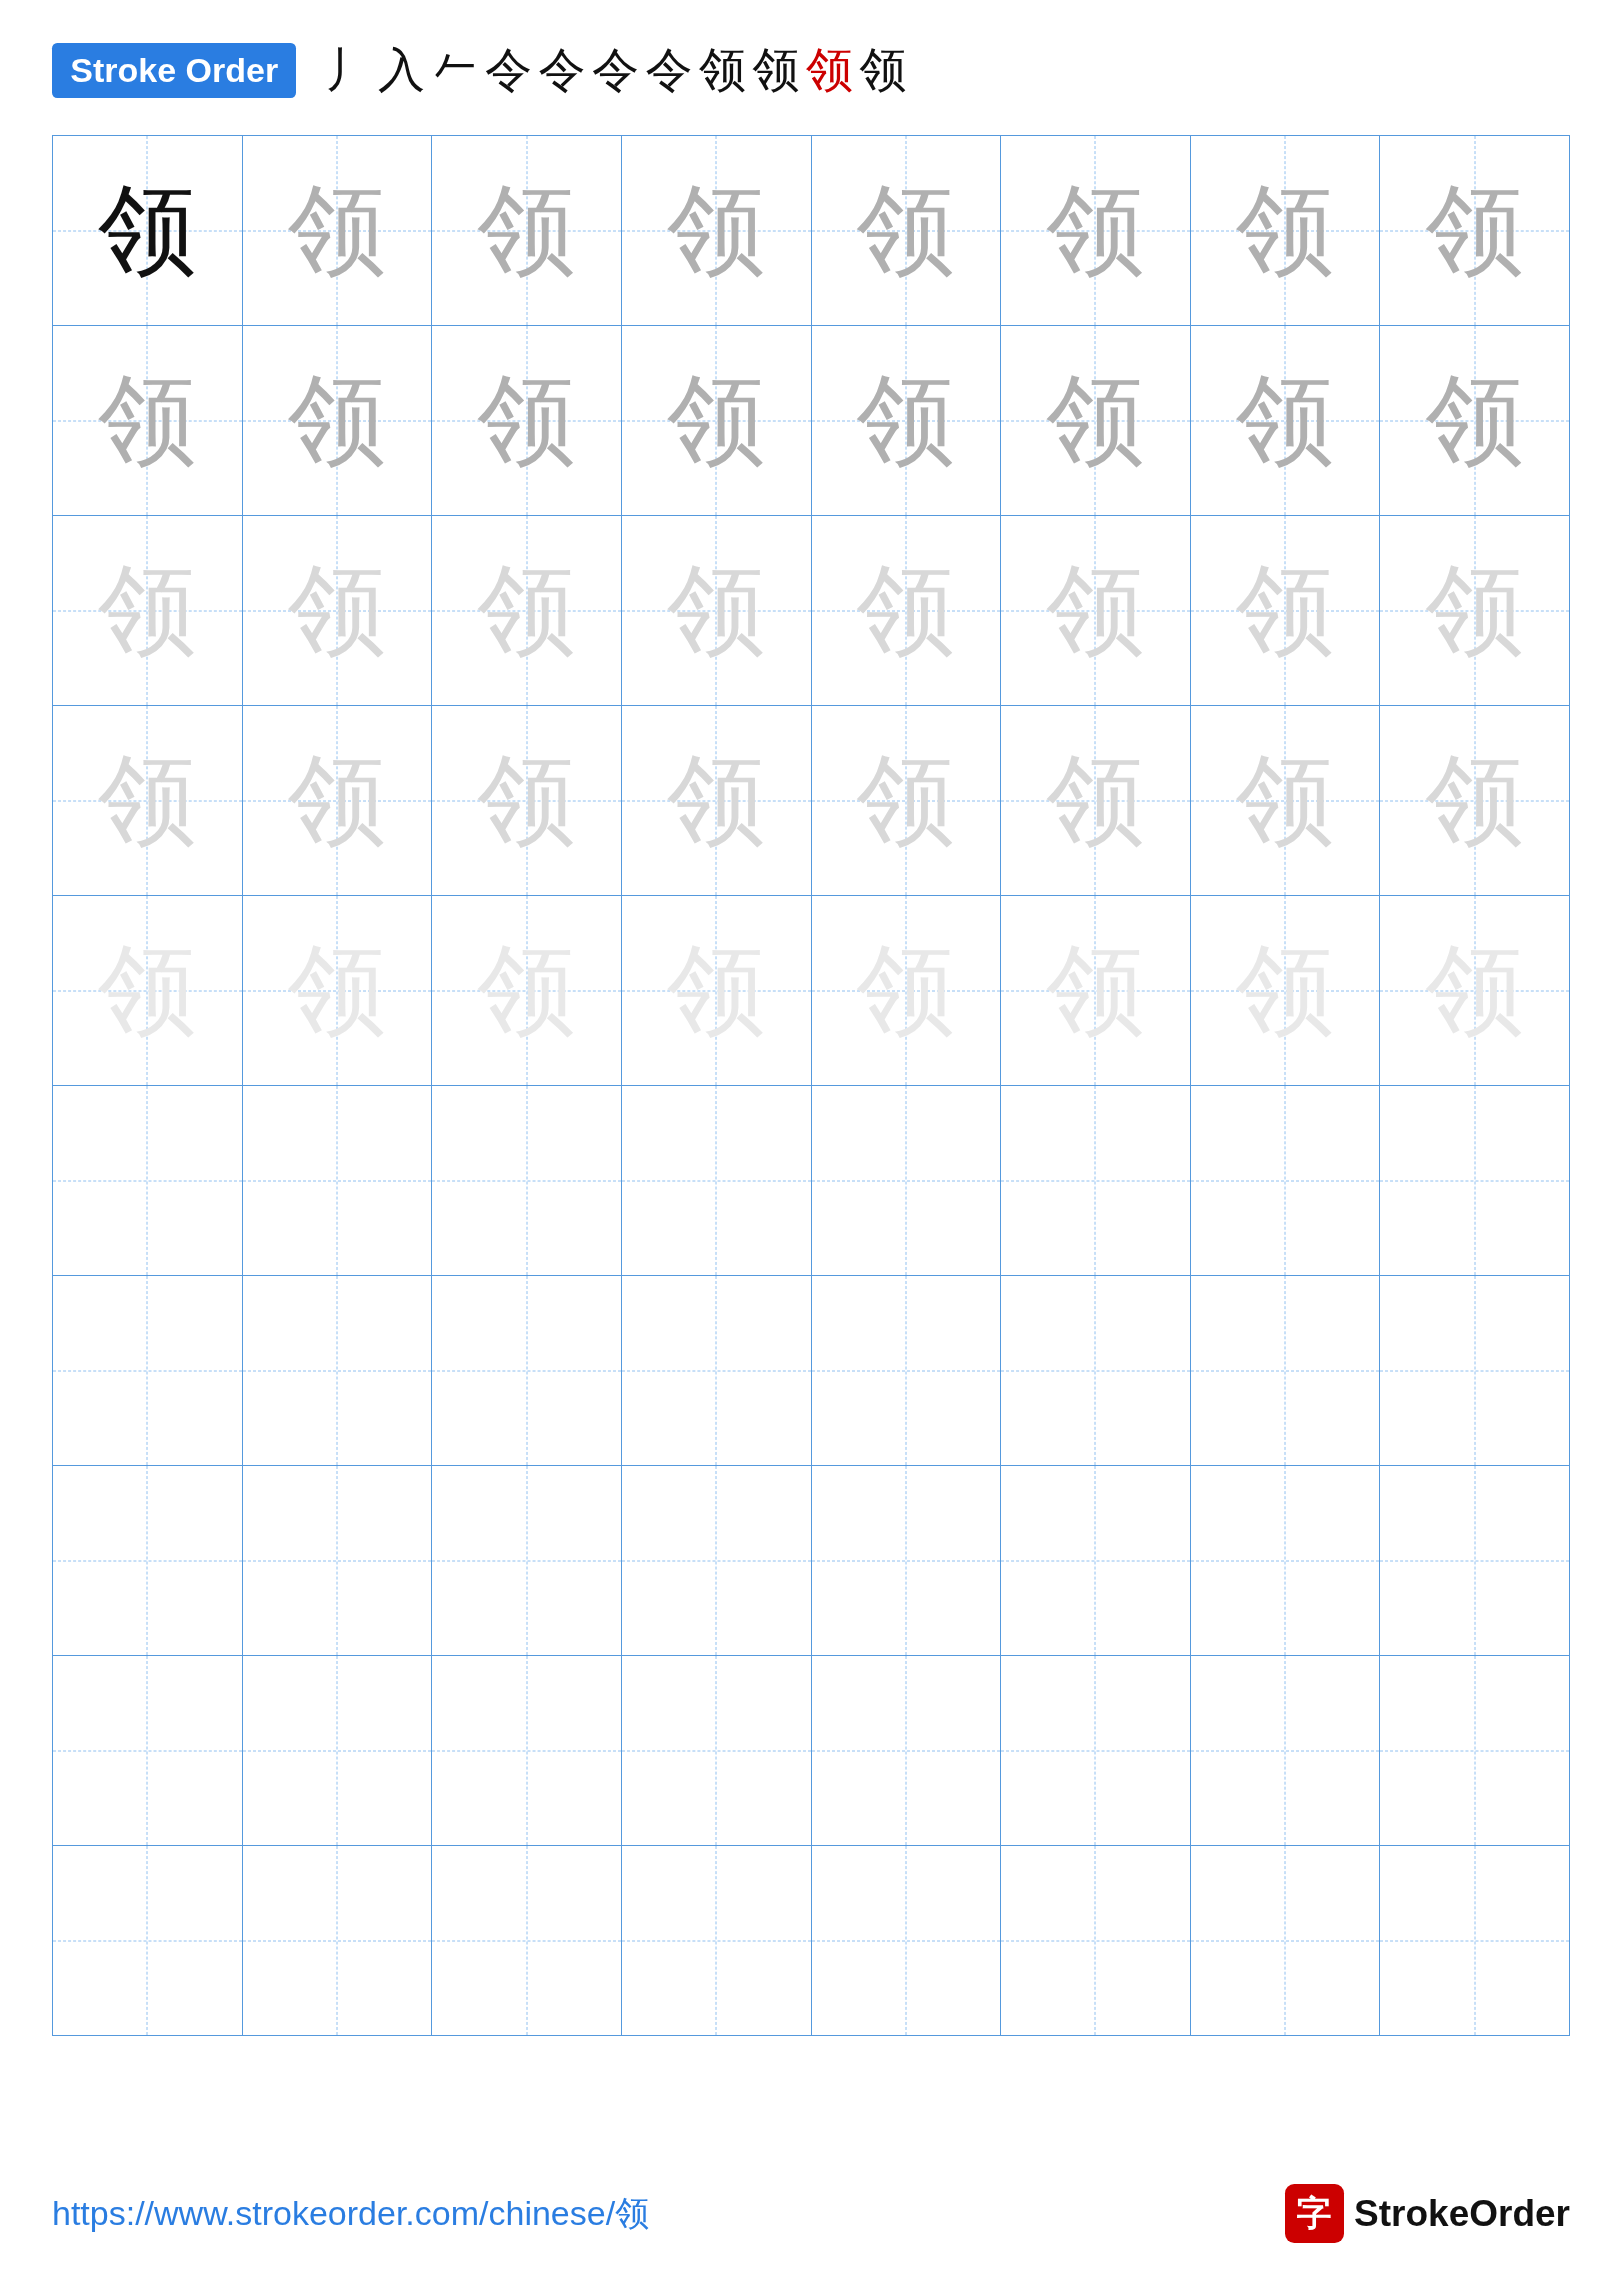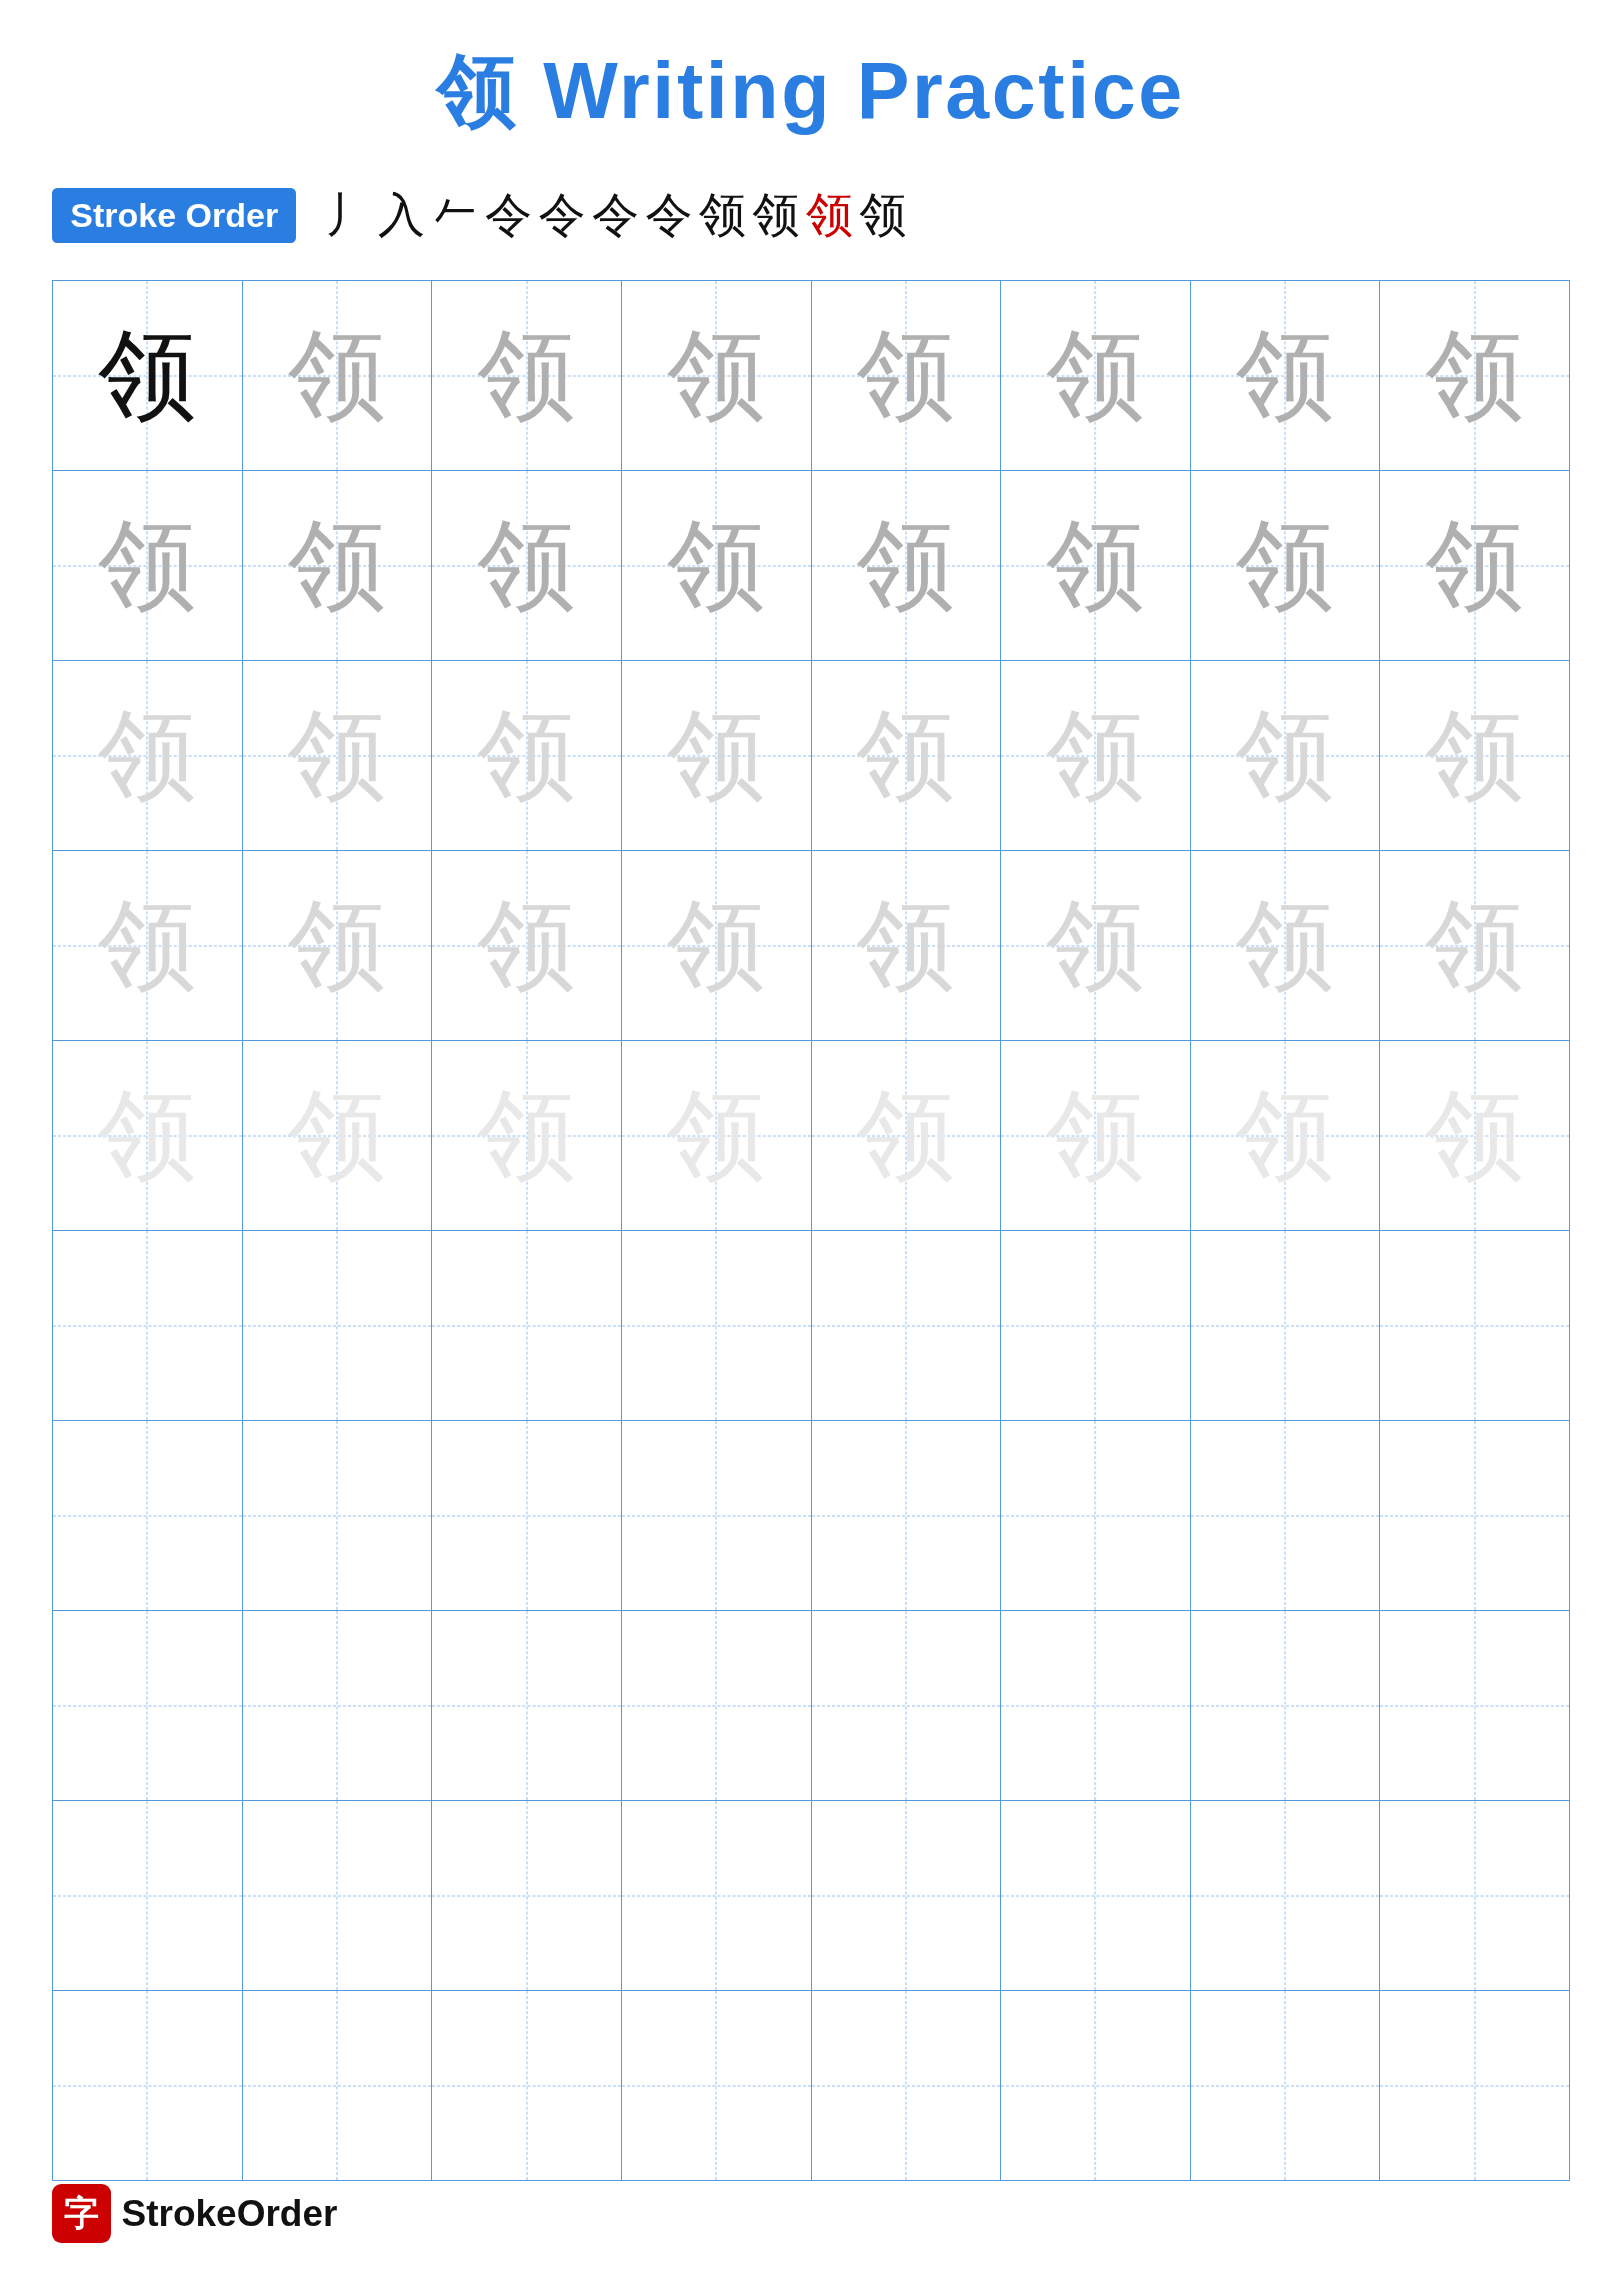--- a/index.html
+++ b/index.html
@@ -176,23 +176,20 @@
       font-weight: bold;
       color: #111;
       font-family: Arial, sans-serif;
     }
   </style>
 </head>
 <body>
 
 <div class="page">
 
-  <div class="title">
-    <span>领</span><span> Writing Practice</span>
-  </div>
 
   <div class="stroke-order-row">
     <div class="stroke-order-badge">Stroke Order</div>
     <div class="stroke-sequence">
       <span class="stroke-seq-item">丿</span>
       <span class="stroke-seq-item">入</span>
       <span class="stroke-seq-item">𠂉</span>
       <span class="stroke-seq-item">令</span>
       <span class="stroke-seq-item">令</span>
       <span class="stroke-seq-item">令</span>
@@ -513,20 +510,21 @@
             <div class="cell-inner"></div>
           </td>
         <td style="height: 190px; width: 190px;">
             <div class="cell-inner"></div>
           </td>
       </tr>
     </tbody>
   </table>
 
   <div class="footer">
+    <a class="footer-url" href="#">https://www.strokeorder.com/chinese/领</a>
     <div class="footer-logo">
       <div class="footer-logo-icon">字</div>
       <span class="footer-logo-text">StrokeOrder</span>
     </div>
   </div>
 
 </div>
 
 
 </body></html>

